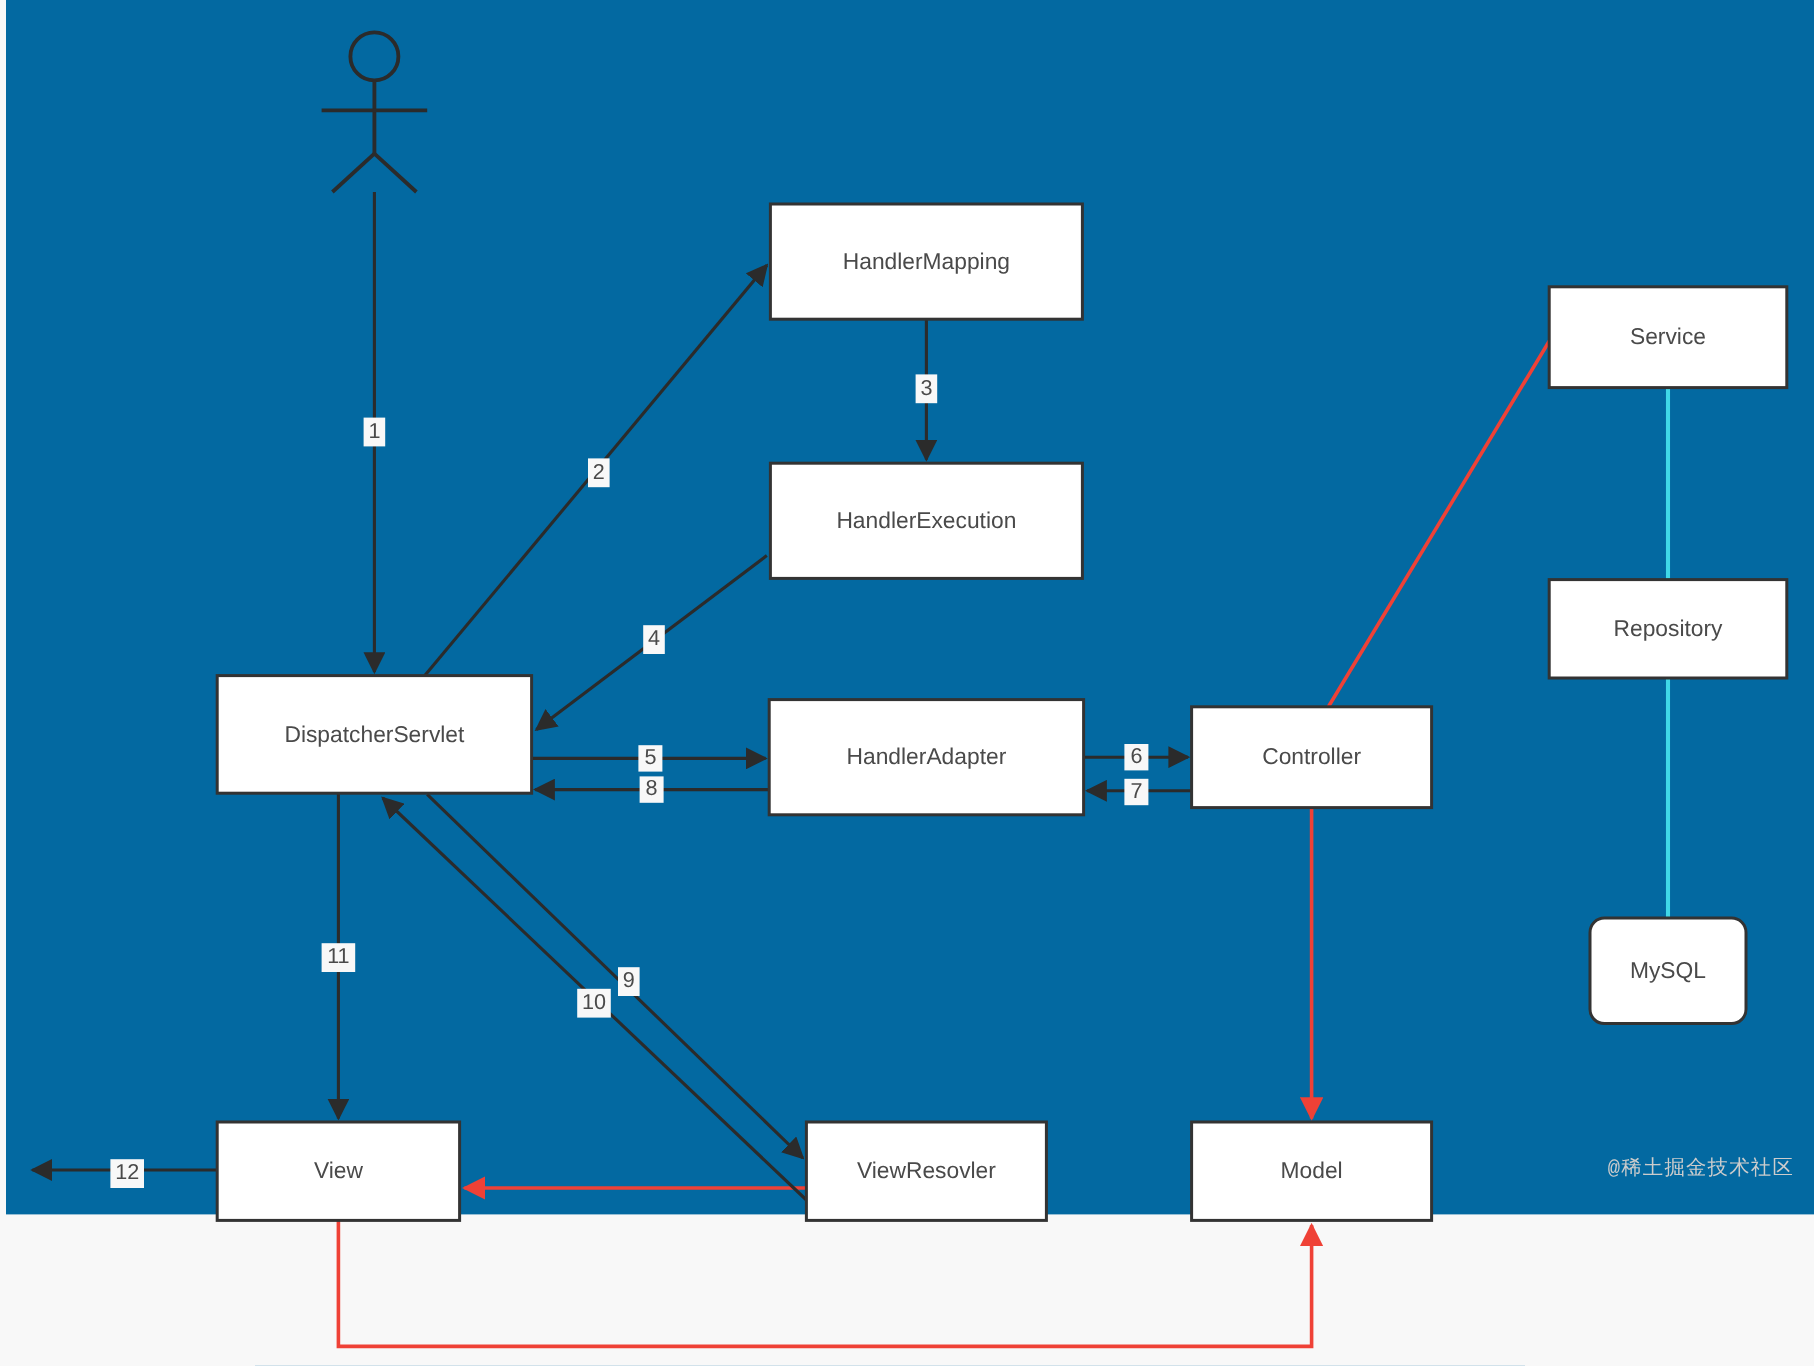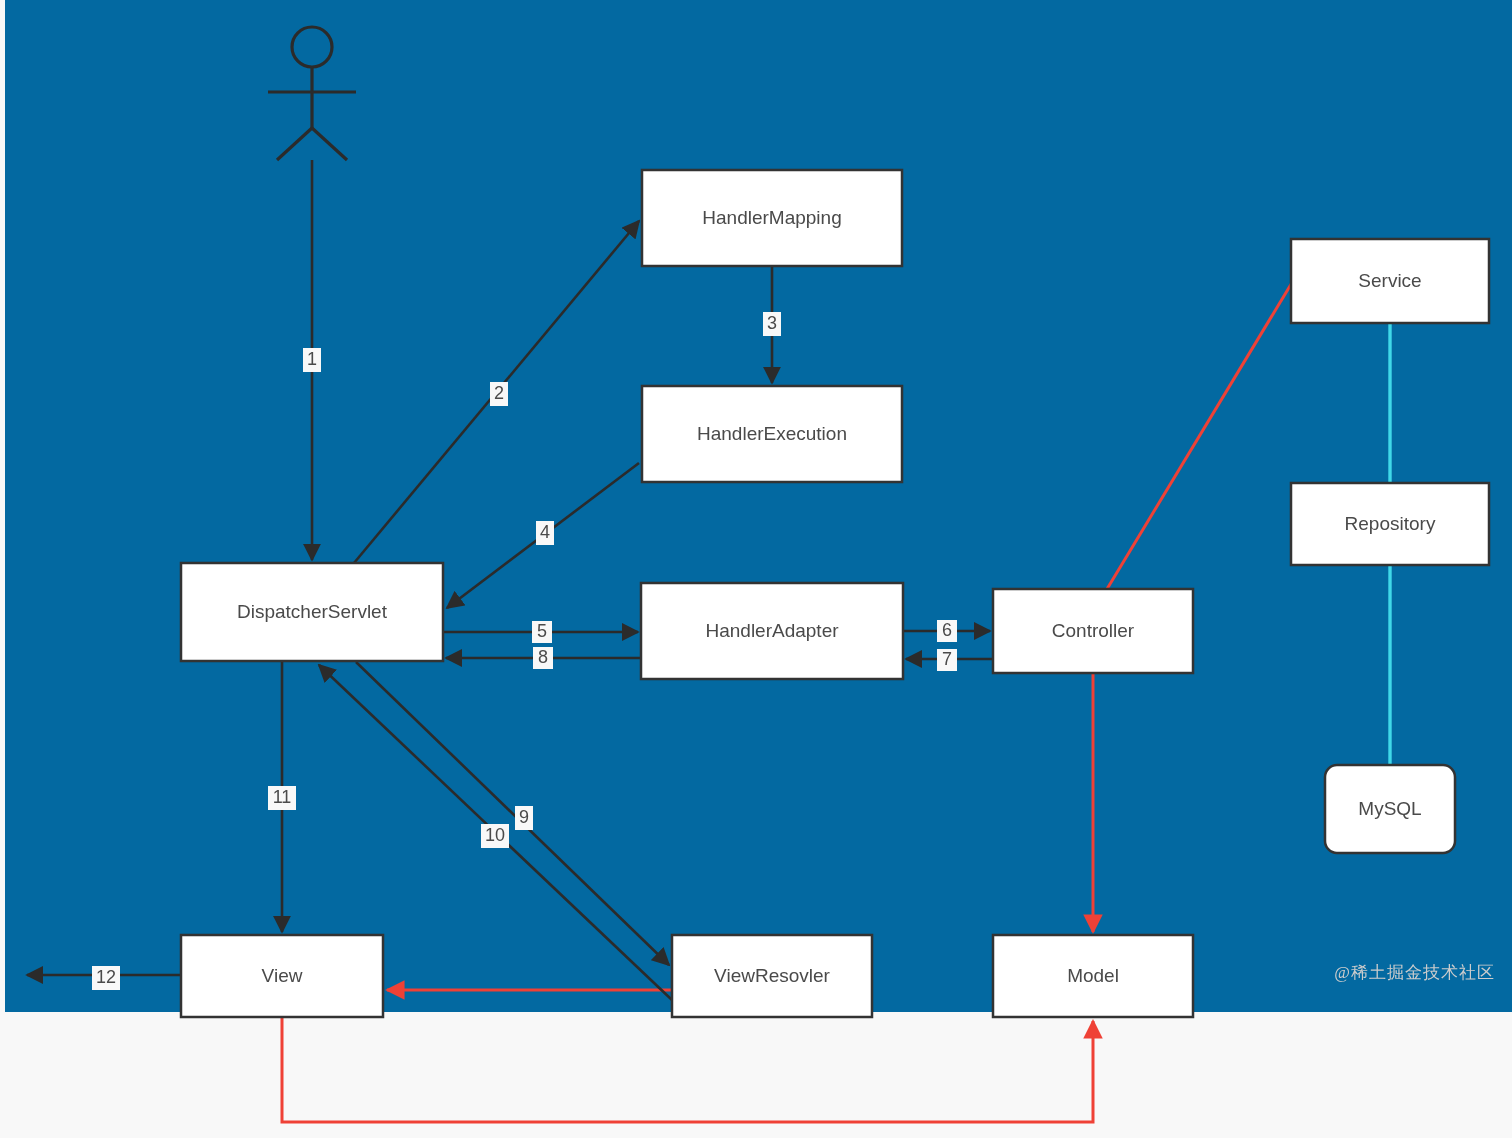--- a/index.html
+++ b/index.html
@@ -68,21 +68,21 @@
   .actor-stroke {
     stroke: #2b2b2b;
     stroke-width: 3.2;
     fill: none;
     stroke-linecap: butt;
   }
   .watermark-text {
     position: absolute;
     right: 22px;
     bottom: 28px;
-    font-family: Liberation Serif, serif;
+    font-family: Liberation Mono, monospace;
     font-size: 17px;
     color: #cccccc;
     letter-spacing: 1px;
     user-select: none;
     white-space: nowrap;
   }
 </style>
 </head>
 <body>
 

